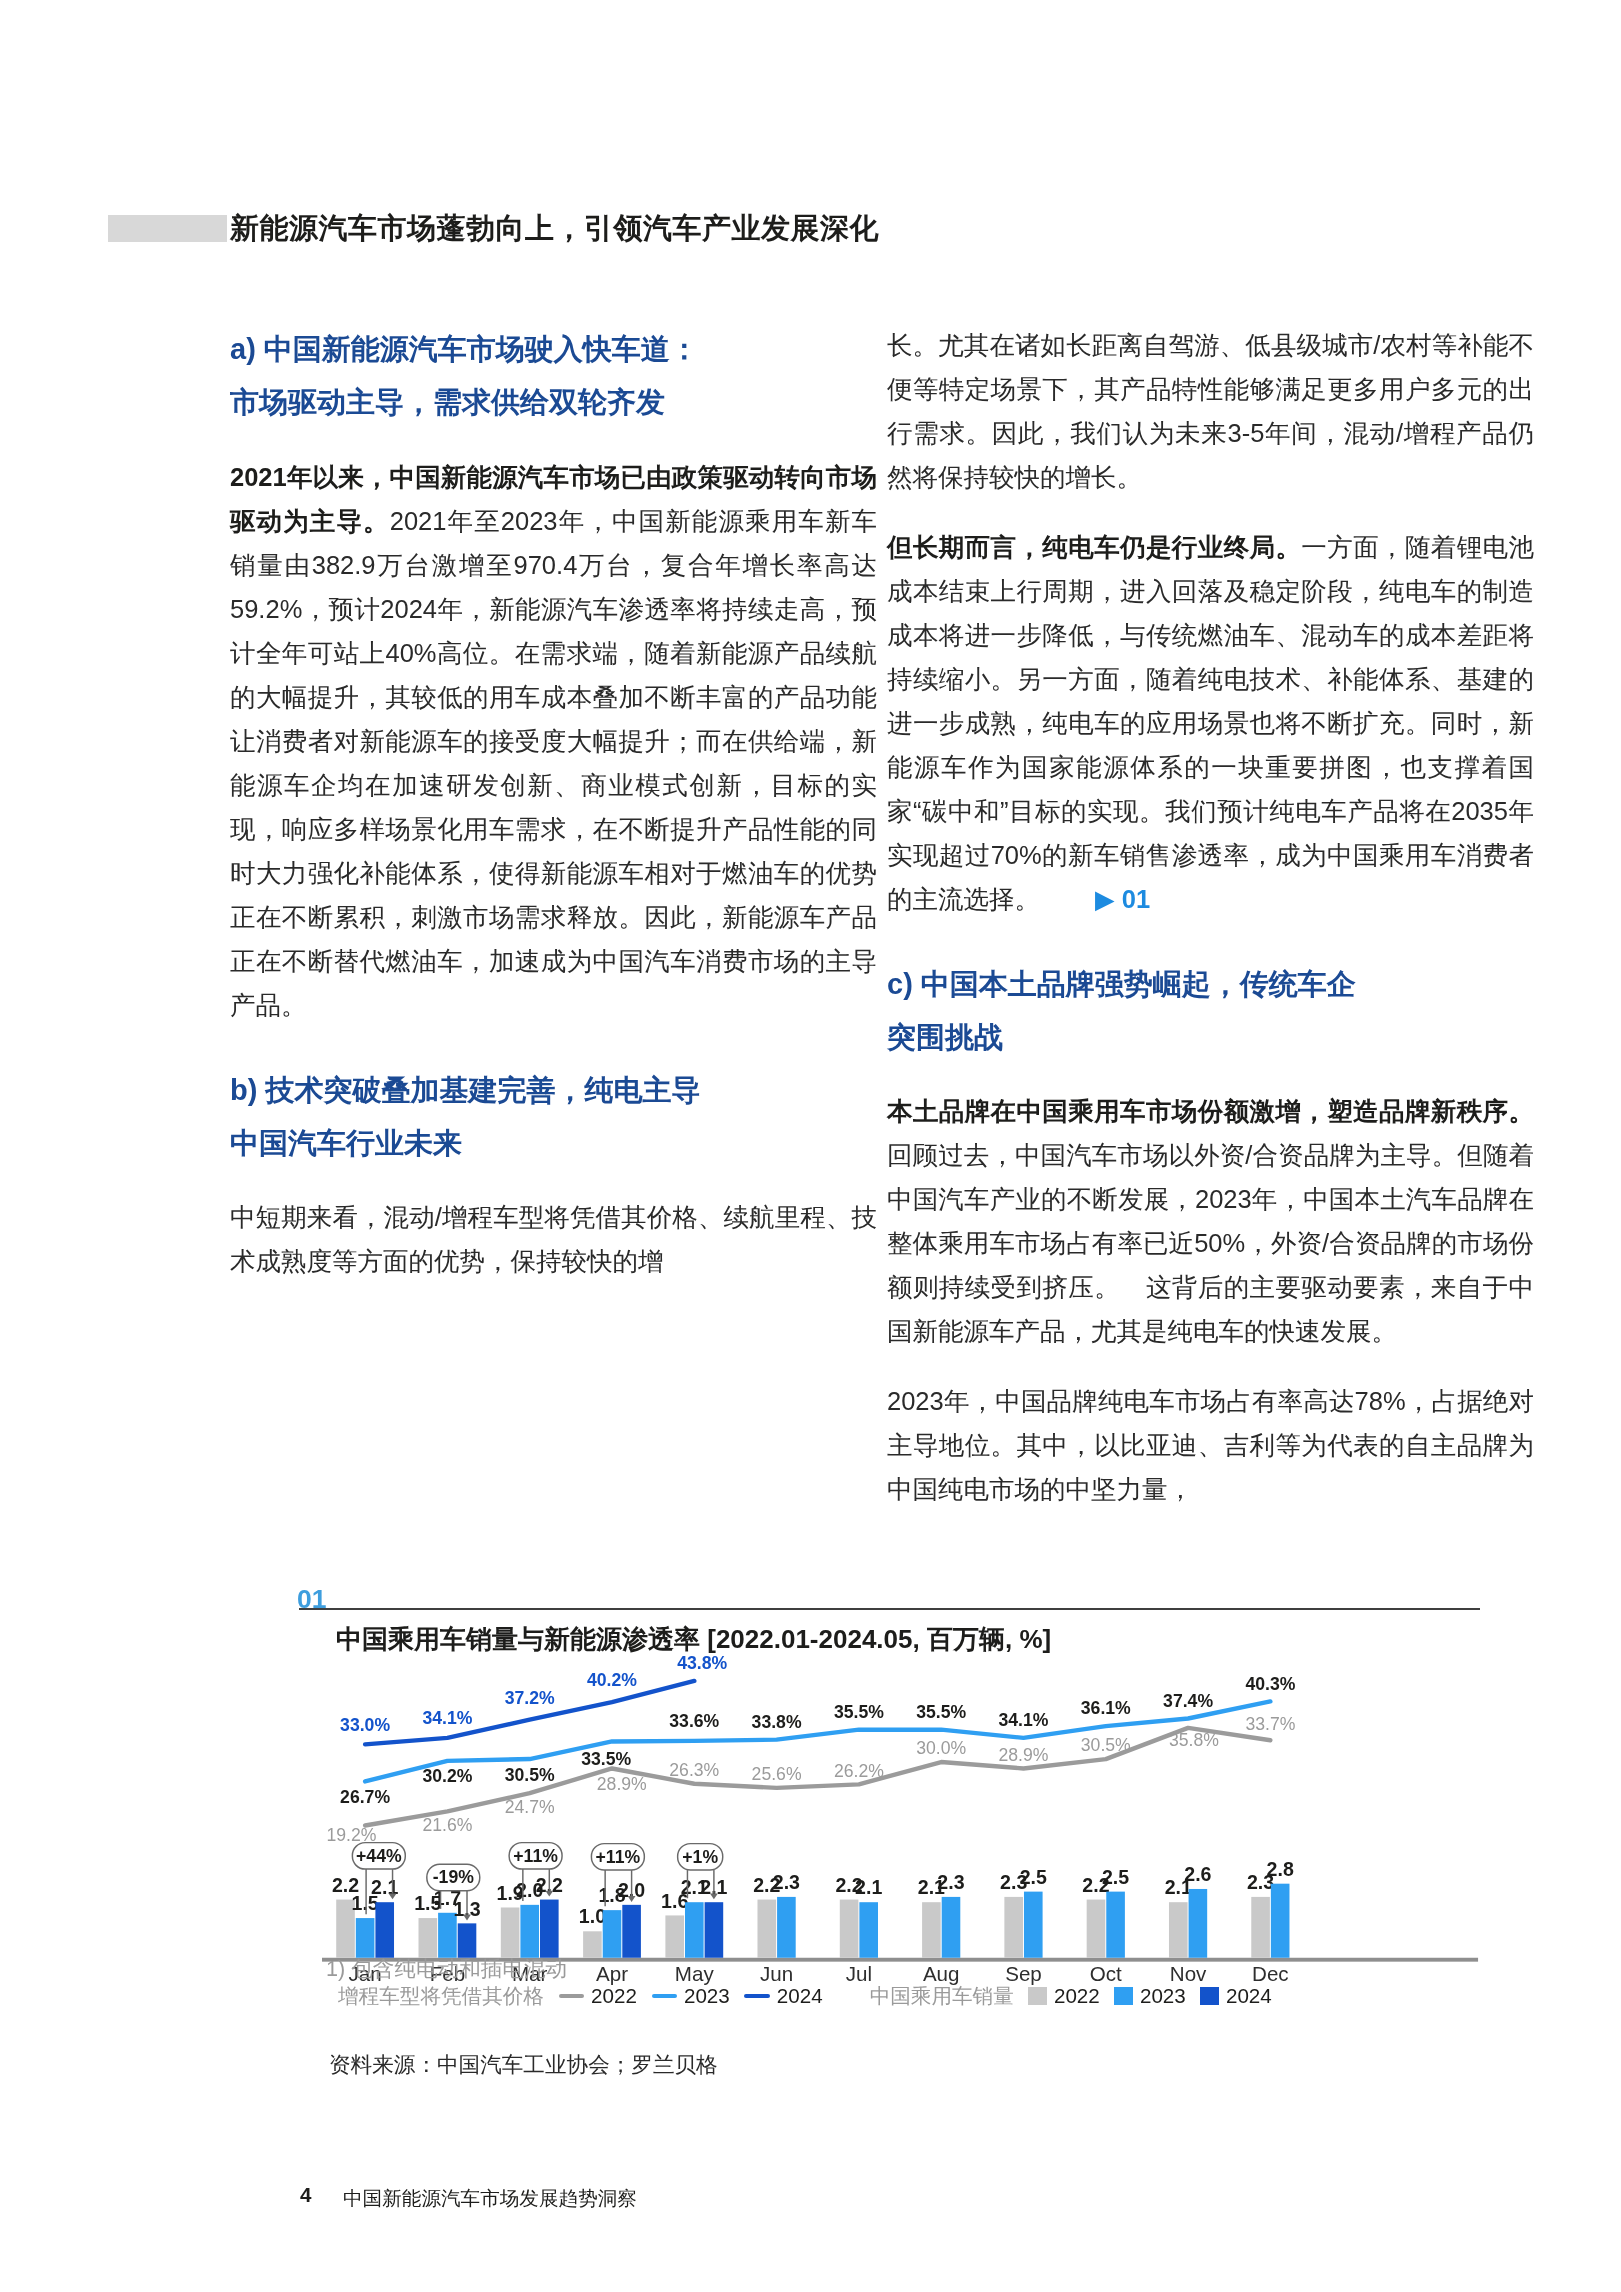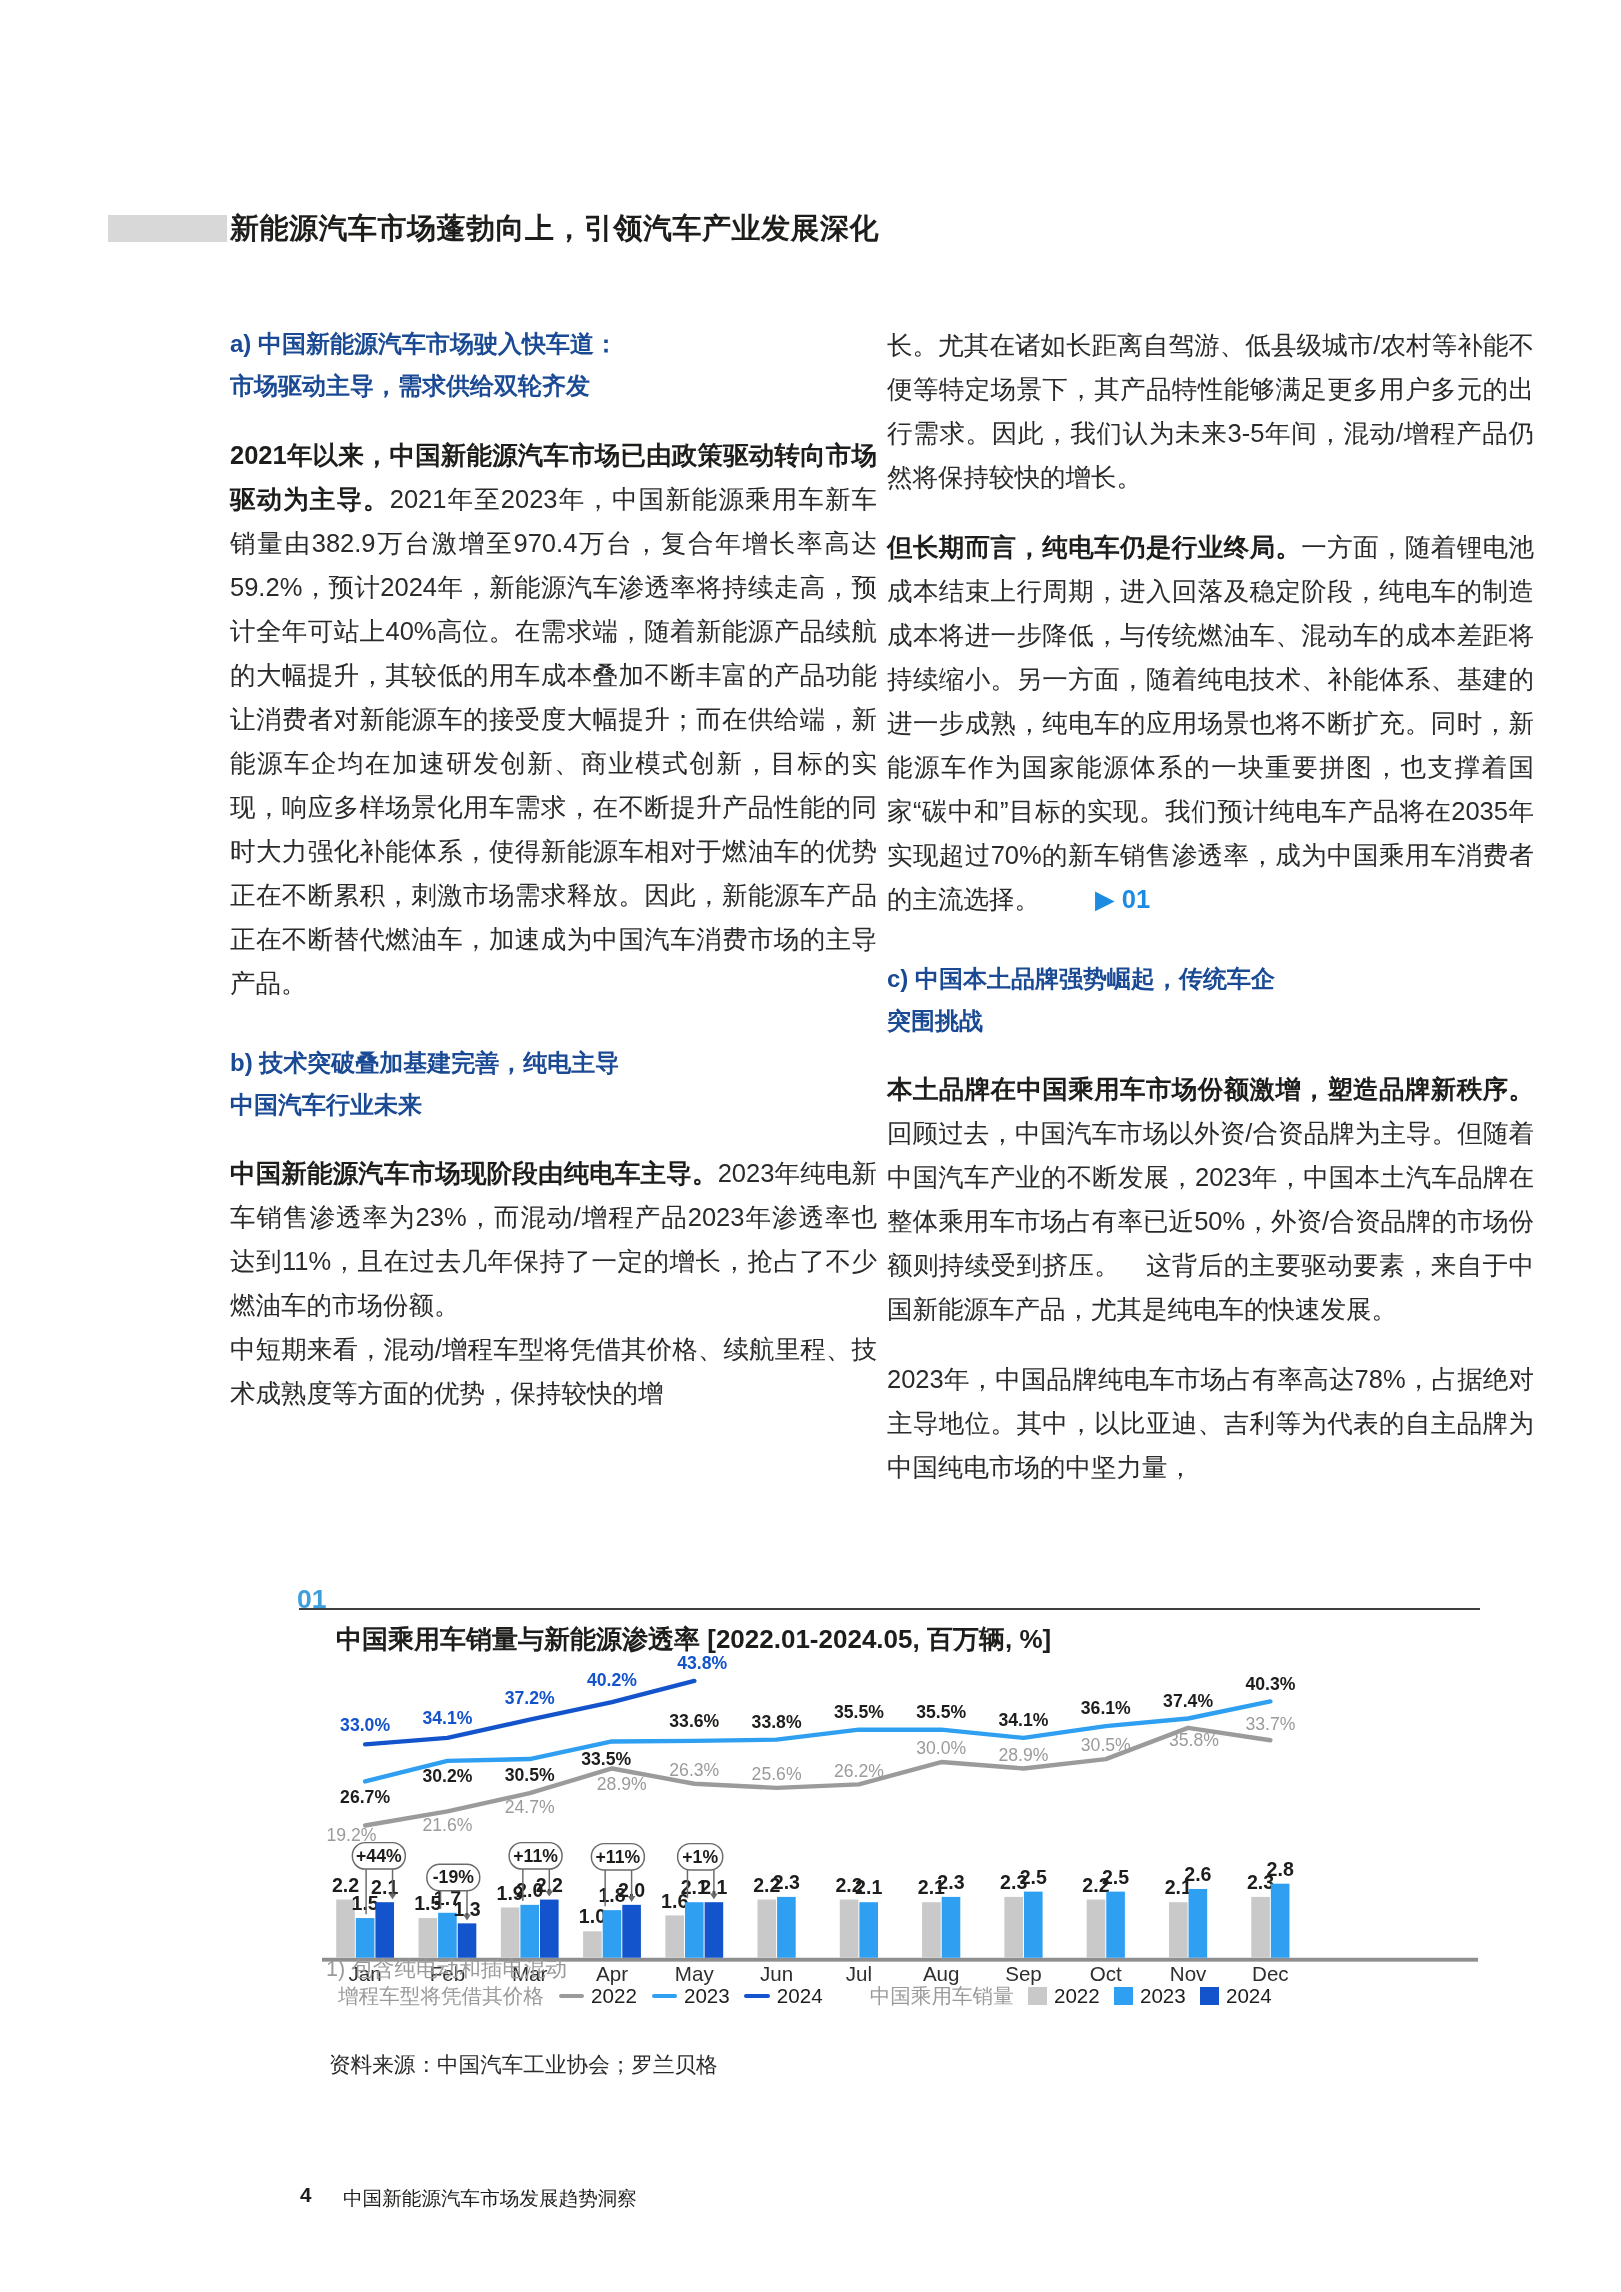--- a/index.html
+++ b/index.html
@@ -16,21 +16,21 @@
     font-family:"Liberation Sans","DejaVu Sans",sans-serif;color:var(--text-dark);
     overflow:hidden;
   }
   .abs{position:absolute;}
   #title-bar{left:108px;top:215px;width:119px;height:26.5px;background:#d8d8d8;}
   #page-title{left:230px;top:209px;font-size:29px;font-weight:700;letter-spacing:0.5px;color:var(--text-dark);}
   .col{position:absolute;top:323px;width:647px;font-size:25.5px;line-height:44px;
        text-align:justify;color:var(--text-body);}
   #col-left{left:230px;}
   #col-right{left:887px;}
-  .section-heading{color:var(--heading-blue);font-size:24px;line-height:42px;font-weight:700;
+  .section-heading{color:var(--heading-blue);font-size:29px;line-height:53px;font-weight:700;
        white-space:pre-line;margin:0 0 25.5px 0;text-align:left;}
   .mt{margin-top:37px;}
   .col p{margin:0 0 25.5px 0;}
   .col p.p-tight{margin-bottom:0;}
   .lead{font-weight:700;color:var(--text-dark);}
   .figref{color:var(--link-blue);font-weight:700;white-space:nowrap;margin-left:48px;}
   #figure-rule{left:299px;top:1608px;width:1181px;height:2px;background:#3f3f3f;}
   #figure-number{left:297px;top:1584px;font-size:26.5px;font-weight:700;color:var(--accent-blue);}
   #figure-title{left:336px;top:1622px;font-size:26px;font-weight:700;color:var(--text-dark);}
   #chart-wrap{left:314px;top:1656px;width:1176px;height:338px;}
@@ -54,21 +54,20 @@
 
 <div class="abs" id="title-bar"></div>
 <div class="abs" id="page-title">新能源汽车市场蓬勃向上，引领汽车产业发展深化</div>
 
 <div class="col" id="col-left">
   <div class="section-heading">a) 中国新能源汽车市场驶入快车道：
 市场驱动主导，需求供给双轮齐发</div>
   <p><strong class="lead">2021年以来，中国新能源汽车市场已由政策驱动转向市场驱动为主导。</strong><span>2021年至2023年，中国新能源乘用车新车销量由382.9万台激增至970.4万台，复合年增长率高达59.2%，预计2024年，新能源汽车渗透率将持续走高，预计全年可站上40%高位。在需求端，随着新能源产品续航的大幅提升，其较低的用车成本叠加不断丰富的产品功能让消费者对新能源车的接受度大幅提升；而在供给端，新能源车企均在加速研发创新、商业模式创新，目标的实现，响应多样场景化用车需求，在不断提升产品性能的同时大力强化补能体系，使得新能源车相对于燃油车的优势正在不断累积，刺激市场需求释放。因此，新能源车产品正在不断替代燃油车，加速成为中国汽车消费市场的主导产品。</span></p>
   <div class="section-heading mt">b) 技术突破叠加基建完善，纯电主导
 中国汽车行业未来</div>
-  <p class="p-tight"><strong class="lead">中国新能源汽车市场现阶段由纯电车主导。</strong><span>2023年纯电新车销售渗透率为23%，而混动/增程产品2023年渗透率也达到11%，且在过去几年保持了一定的增长，抢占了不少燃油车的市场份额。</span></p>
   <p><span>中短期来看，混动/增程车型将凭借其价格、续航里程、技术成熟度等方面的优势，保持较快的增</span></p>
 </div>
 
 <div class="col" id="col-right">
   <p><span>长。尤其在诸如长距离自驾游、低县级城市/农村等补能不便等特定场景下，其产品特性能够满足更多用户多元的出行需求。因此，我们认为未来3-5年间，混动/增程产品仍然将保持较快的增长。</span></p>
   <p><strong class="lead">但长期而言，纯电车仍是行业终局。</strong><span>一方面，随着锂电池成本结束上行周期，进入回落及稳定阶段，纯电车的制造成本将进一步降低，与传统燃油车、混动车的成本差距将持续缩小。另一方面，随着纯电技术、补能体系、基建的进一步成熟，纯电车的应用场景也将不断扩充。同时，新能源车作为国家能源体系的一块重要拼图，也支撑着国家“碳中和”目标的实现。我们预计纯电车产品将在2035年实现超过70%的新车销售渗透率，成为中国乘用车消费者的主流选择。</span> <span class="figref">▶ 01</span></p>
   <div class="section-heading mt">c) 中国本土品牌强势崛起，传统车企
 突围挑战</div>
   <p><strong class="lead">本土品牌在中国乘用车市场份额激增，塑造品牌新秩序。</strong><span>回顾过去，中国汽车市场以外资/合资品牌为主导。但随着中国汽车产业的不断发展，2023年，中国本土汽车品牌在整体乘用车市场占有率已近50%，外资/合资品牌的市场份额则持续受到挤压。　这背后的主要驱动要素，来自于中国新能源车产品，尤其是纯电车的快速发展。</span></p>
   <p><span>2023年，中国品牌纯电车市场占有率高达78%，占据绝对主导地位。其中，以比亚迪、吉利等为代表的自主品牌为中国纯电市场的中坚力量，</span></p>

